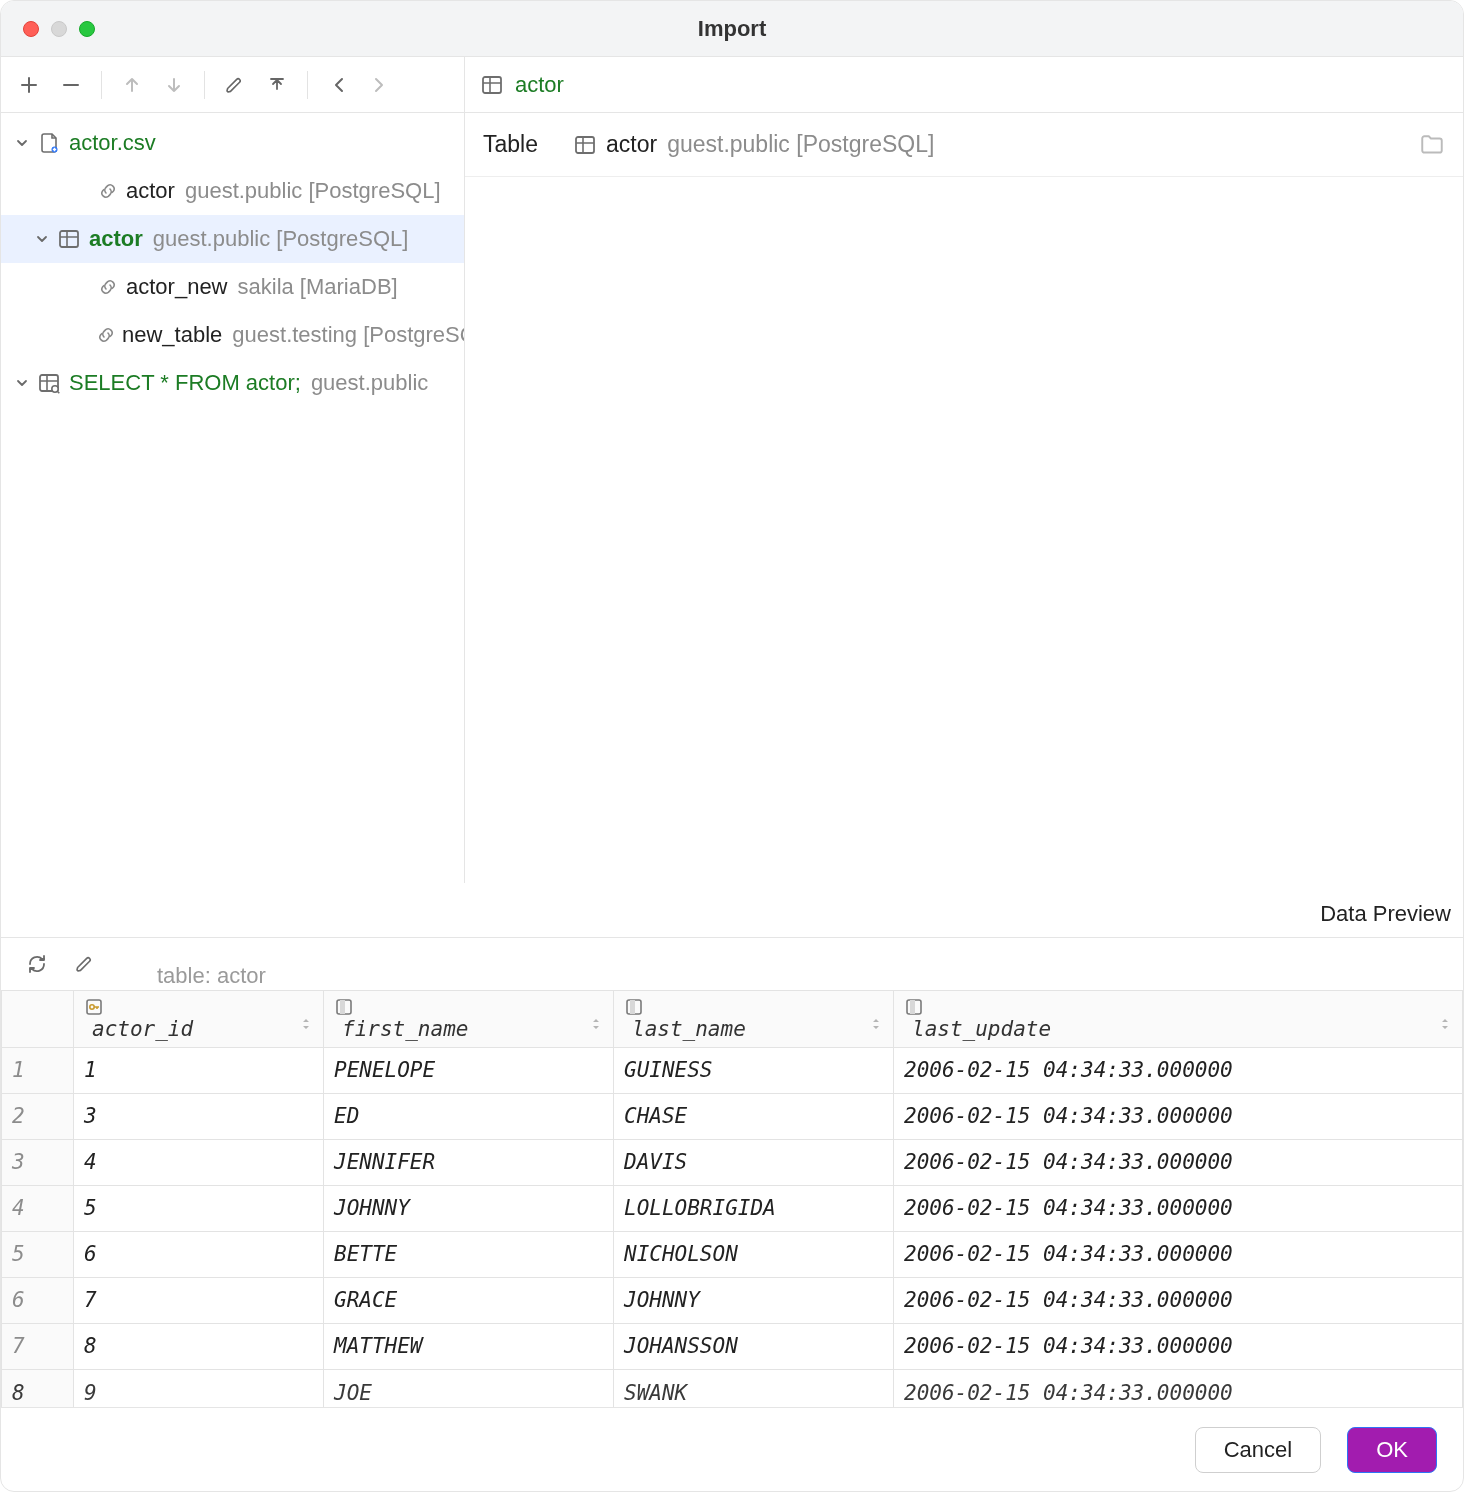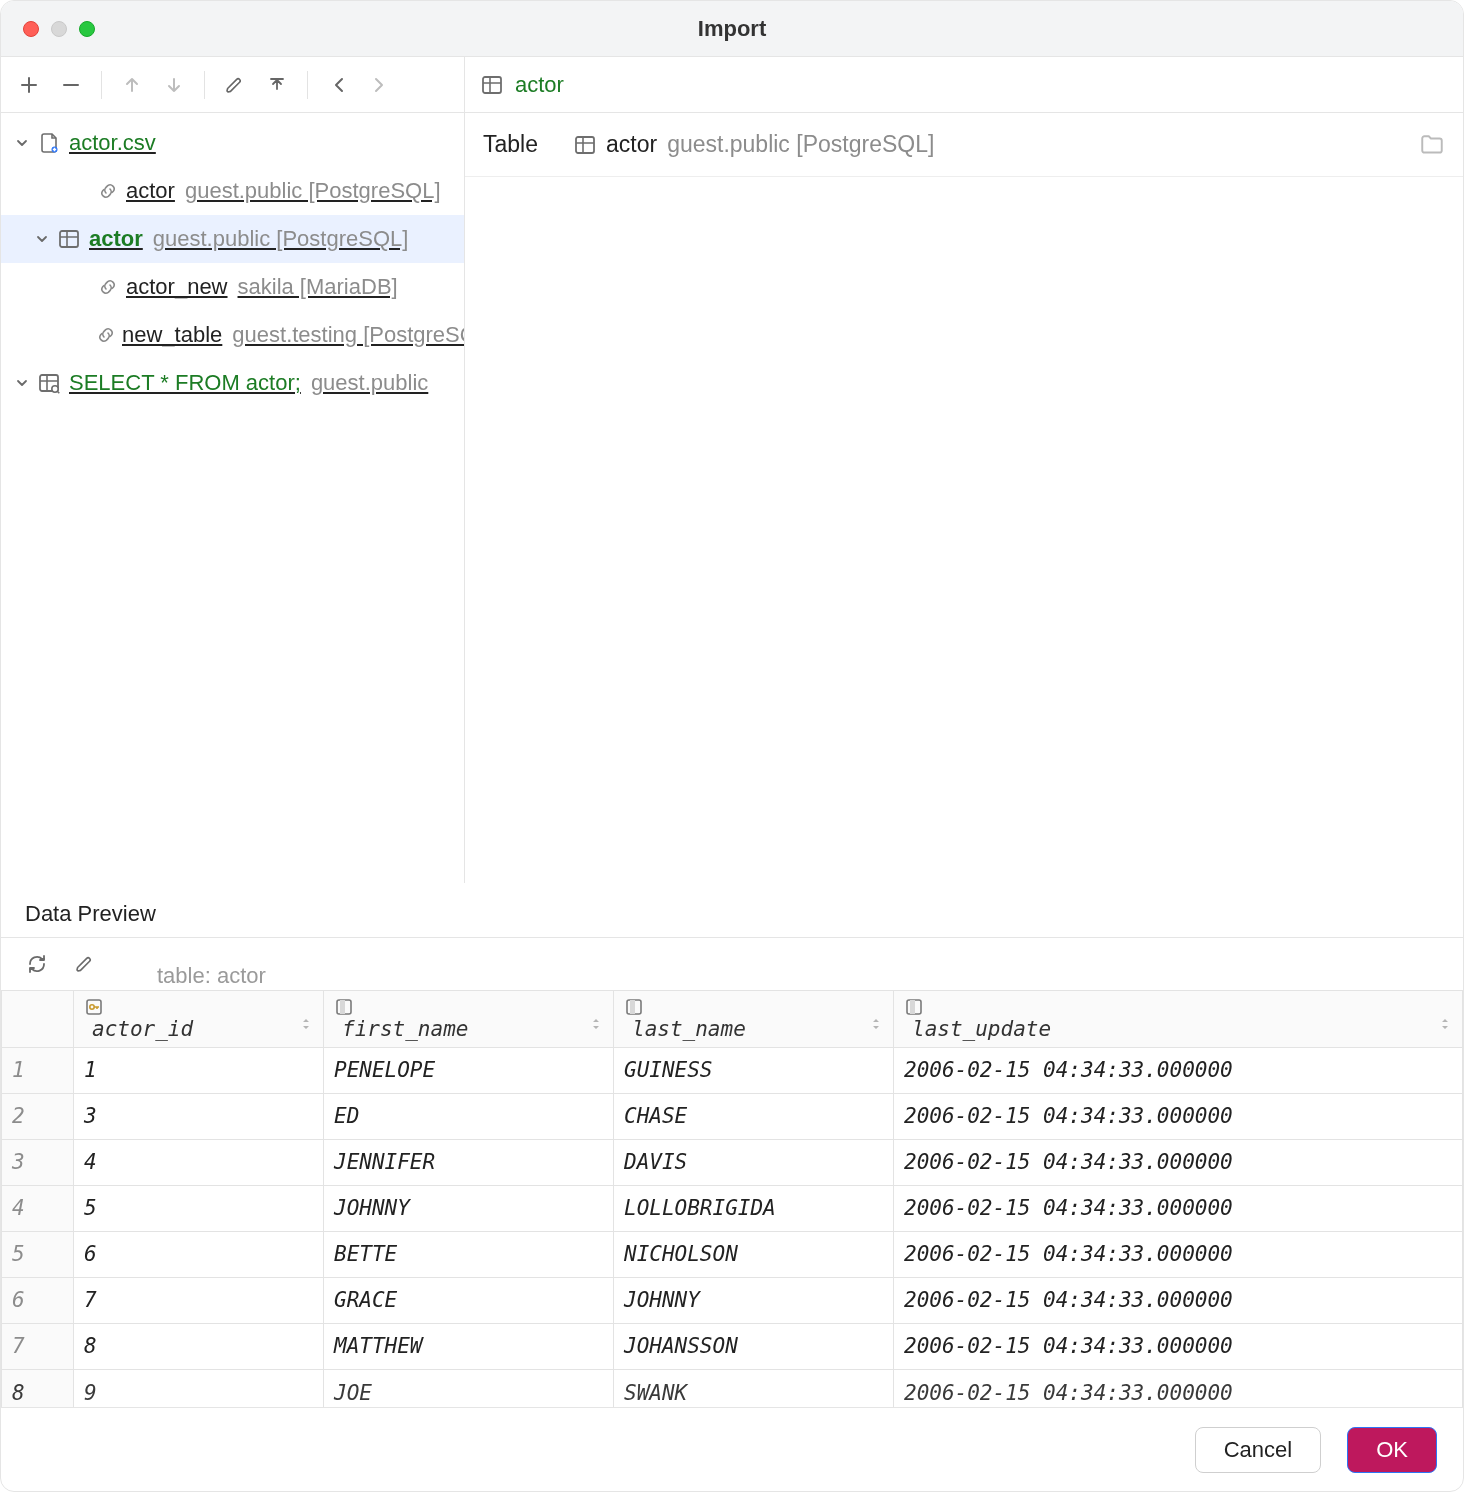--- a/index.html
+++ b/index.html
@@ -63,21 +63,21 @@
     align-items: center; justify-content: center;
     color: #666; border-radius: 6px;
   }
   .toolbtn.disabled { color: #bdbdbd; }
   .tsep { width: 1px; height: 28px; background: #e3e3e3; margin: 0 6px; }
 
   
   .tree { flex: 1; overflow: hidden; font-size: 22px; padding-top: 6px; }
   .tree-row {
     display: flex; align-items: center; height: 48px; padding-left: 8px;
-    white-space: nowrap; overflow: hidden; text-decoration: underline;
+    white-space: nowrap; overflow: hidden;
   }
   .tree-row.indent1 { padding-left: 28px; }
   .tree-row.indent2 { padding-left: 95px; }
   .tree-row.sel { background: #eaf1ff; }
   .chev { width: 26px; color: #6b6b6b; display: inline-flex; justify-content: center; }
   .node-icon { width: 28px; display: inline-flex; justify-content: center; margin-right: 6px; color: #6e6e6e; }
   .link-icon { color: #8a8a8a; margin-right: 6px; width: 24px; display:inline-flex; justify-content:center; }
   .green { color: #1c7c24; }
   .boldish { font-weight: 600; }
   .sub { color: #8c8c8c; margin-left: 10px; font-weight: 400; }
@@ -94,21 +94,21 @@
   .target-row {
     height: 64px; display: flex; align-items: center; padding: 0 18px; gap: 36px;
     border-bottom: 1px solid #eee;
   }
   .target-label { font-size: 23px; color: #222; }
   .target-val { display: flex; align-items: center; gap: 10px; font-size: 23px; }
   .target-sub { color: #8c8c8c; font-size: 23px; }
   .folder-btn { margin-left: auto; color: #bbb; }
 
   
-  .dp-title { font-size: 22px; color: #222; padding: 18px 12px 10px 24px; }
+  .dp-title { font-size: 22px; color: #222; padding: 18px 12px 10px 24px; text-align: right; }
   .dp-toolbar {
     height: 54px; display: flex; align-items: center; gap: 16px; padding: 0 20px;
     border-top: 1px solid #e5e5e5;
   }
   .dp-toolbar .toolbtn { width: 32px; height: 32px; }
   .dp-tablelbl { color: #9a9a9a; font-size: 22px; margin-left: 40px; margin-top: 24px; }
 
   
   .grid-wrap { flex: 1 1 auto; overflow: hidden; font-style: italic; }
   table.grid { width: 100%; border-collapse: collapse; font-family: ui-monospace, "SF Mono", Menlo, Consolas, monospace; font-size: 21px; }
@@ -128,21 +128,21 @@
   .footer {
     height: 84px; border-top: 1px solid #e5e5e5; display: flex;
     align-items: center; justify-content: flex-end; gap: 26px; padding: 0 26px;
     flex: 0 0 auto;
   }
   .btn {
     height: 46px; padding: 0 28px; border-radius: 8px; font-size: 22px;
     display: inline-flex; align-items: center; justify-content: center; cursor: pointer;
   }
   .btn-secondary { background: #fff; border: 1px solid #cfcfcf; color: #222; }
-  .btn-primary   { background: #be185d; border: 1px solid #2d75f7; color: #fff; font-weight: 500; }
+  .btn-primary   { background: #a21caf; border: 1px solid #2d75f7; color: #fff; font-weight: 500; }
 
   svg { display: block; }
 </style>
 </head>
 <body>
 
 <div class="window">
 
   <div class="titlebar">
     <div class="traffic">

